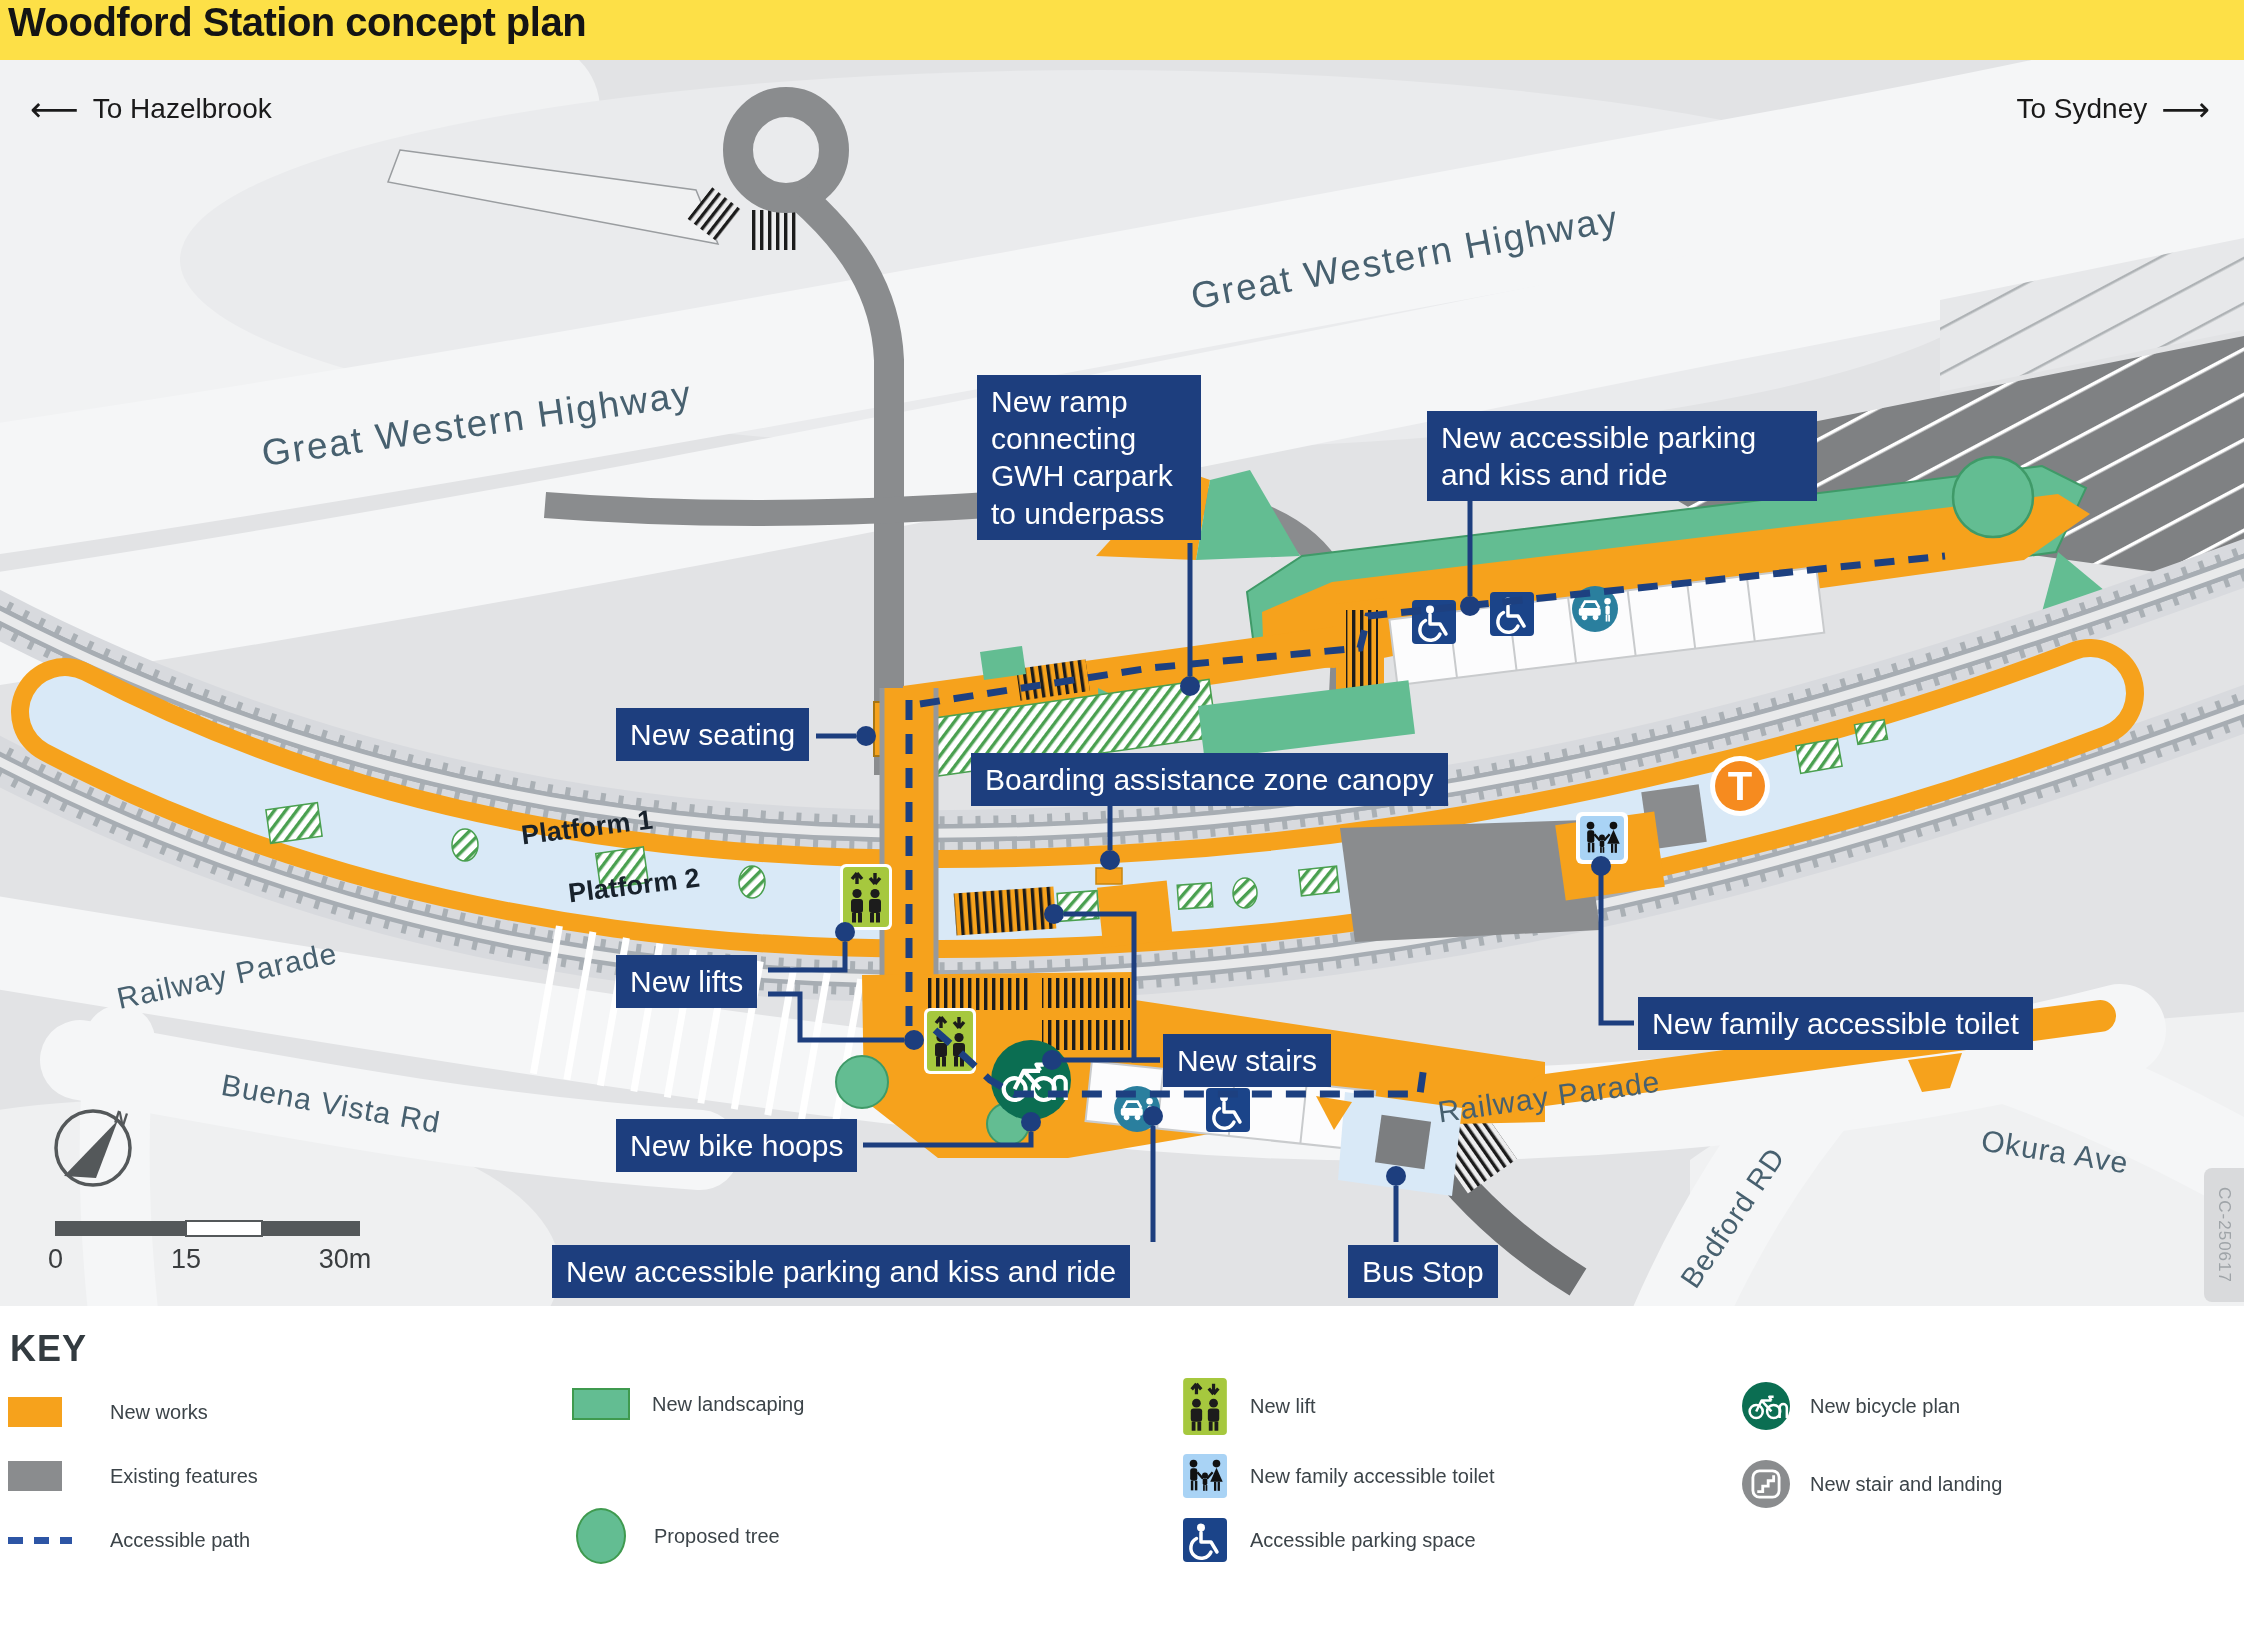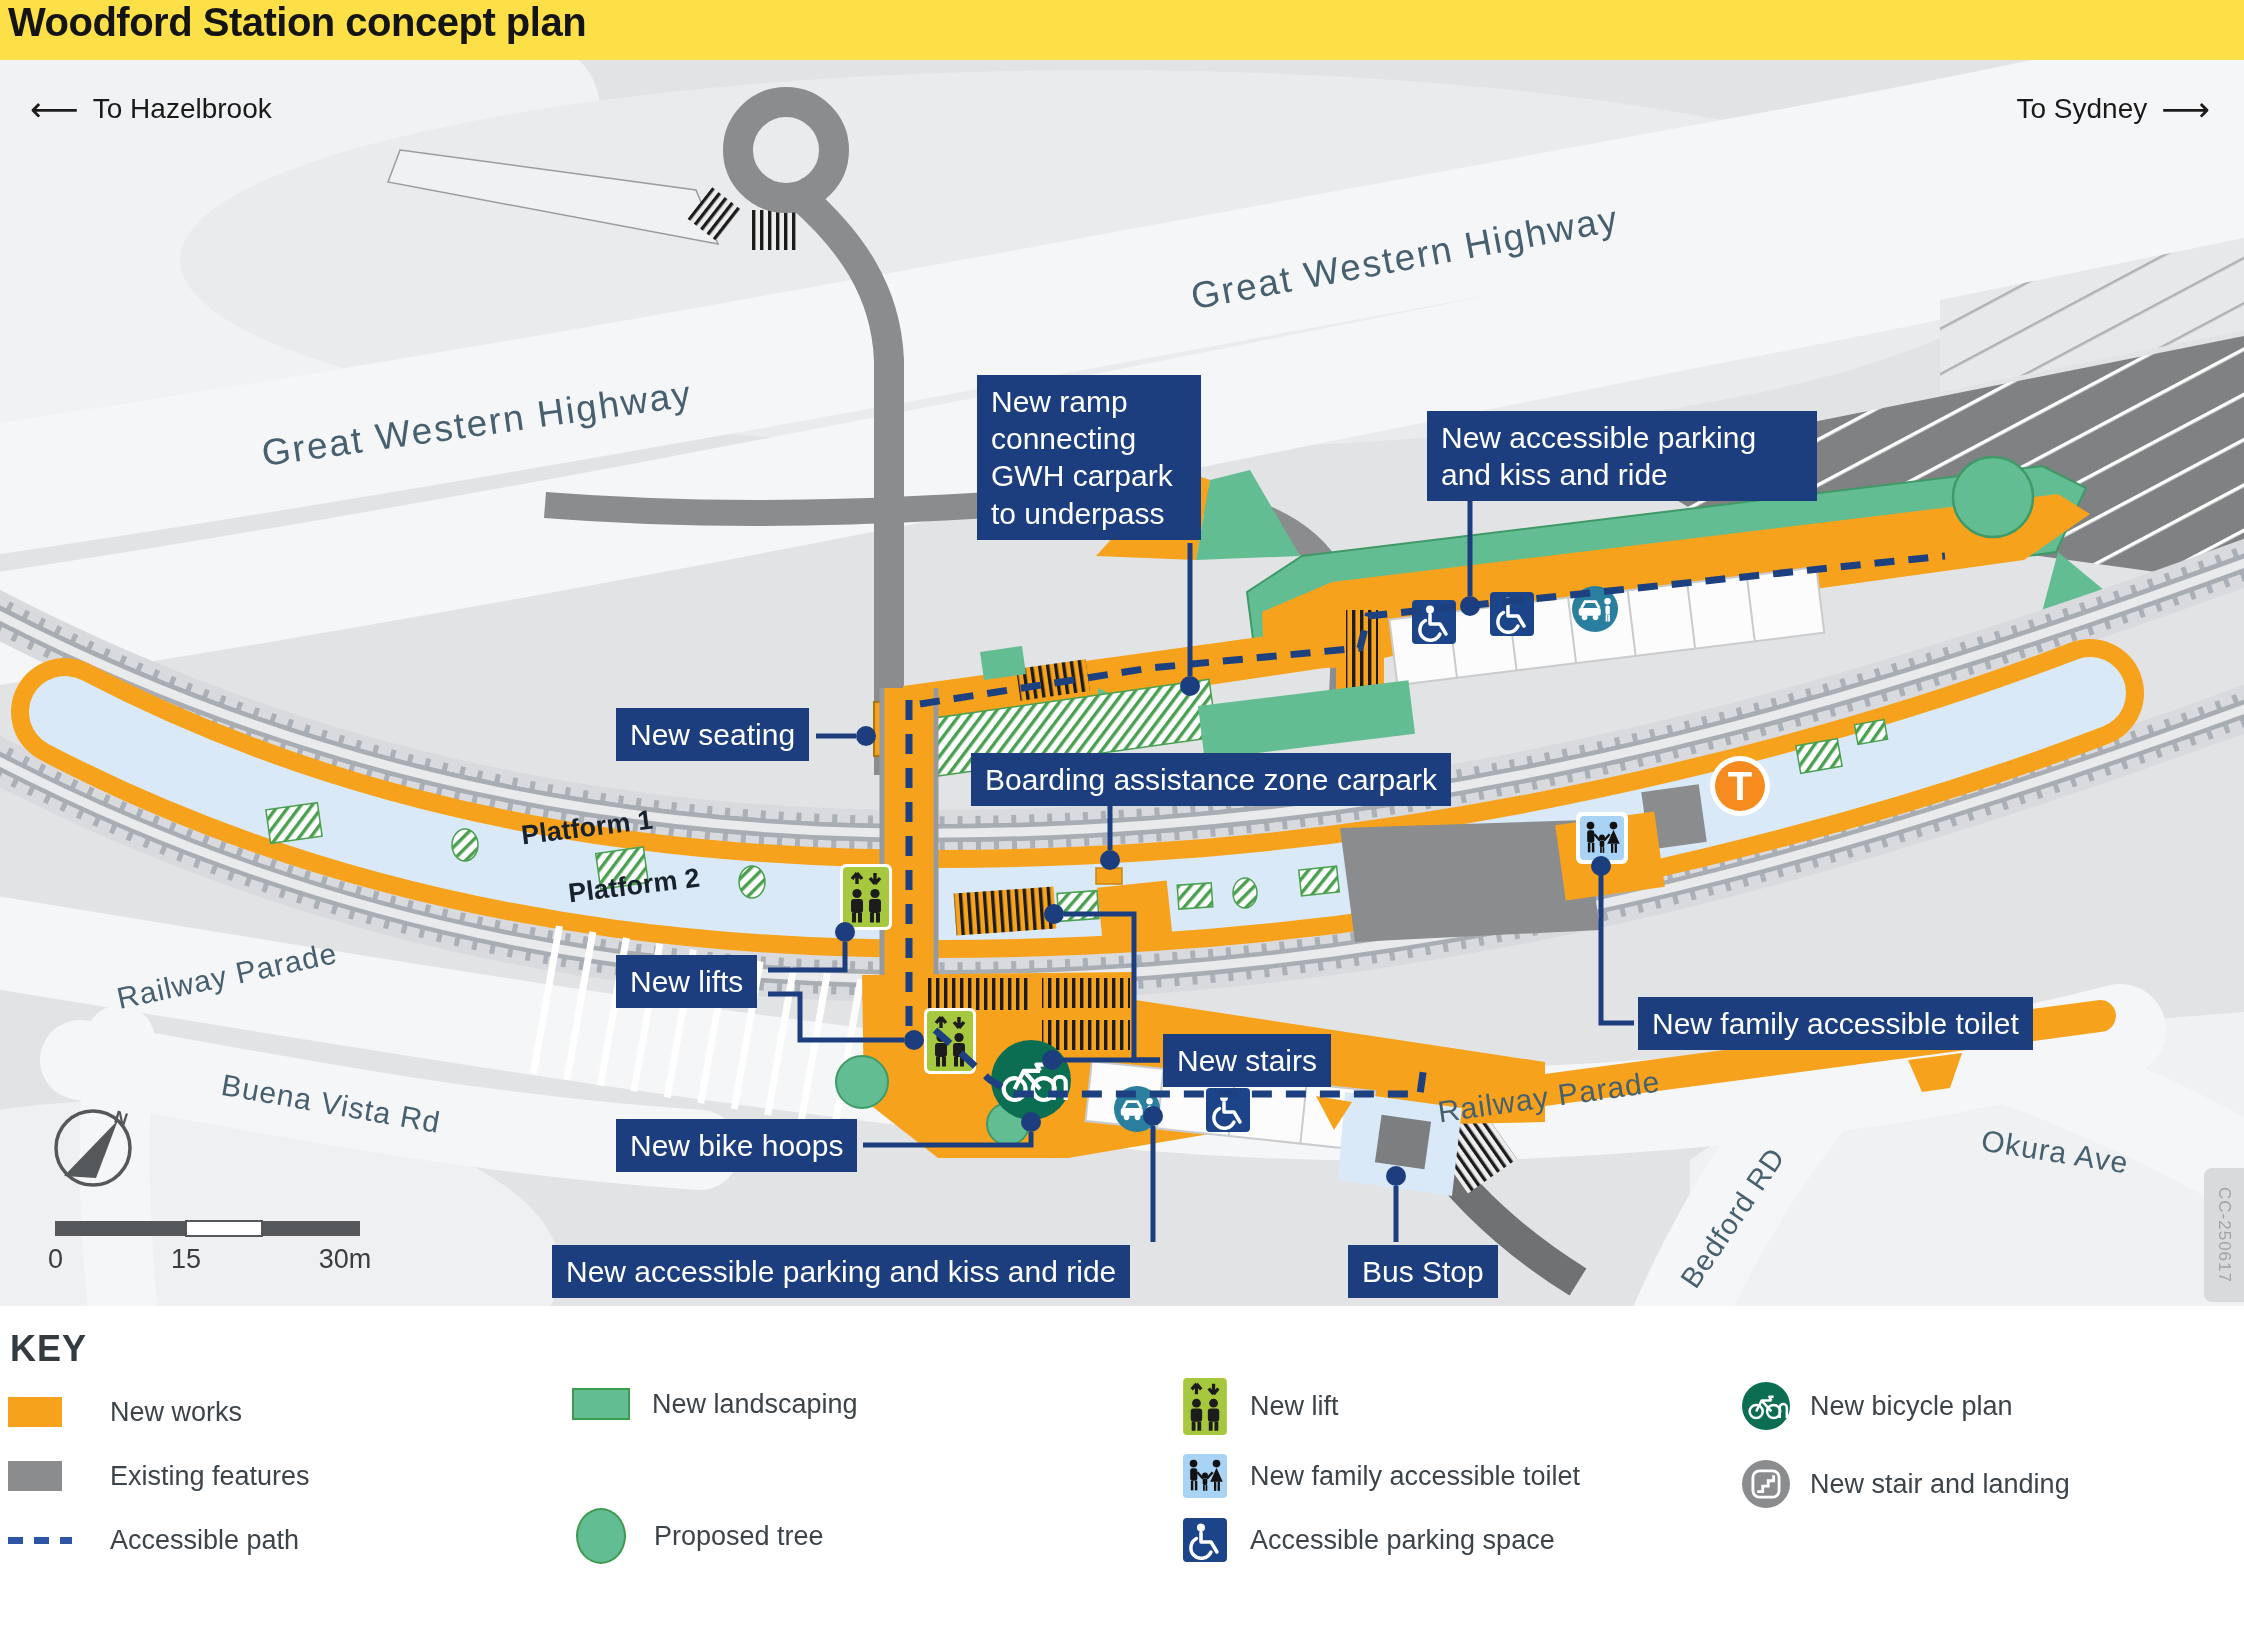--- a/index.html
+++ b/index.html
@@ -17,21 +17,21 @@
              transform:translate(-50%,-50%) rotate(var(--r,0deg));}
   .callout{position:absolute;background:#1d3e7e;color:#fff;font-size:30px;line-height:1.24;
            padding:8px 14px;white-space:nowrap;}
   .callout.wrap{white-space:normal;}
   .watermark{position:absolute;left:2204px;top:1168px;width:40px;height:134px;background:#d9dadc;
              border-radius:8px 0 0 8px;display:flex;align-items:center;justify-content:center;}
   .watermark span{transform:rotate(90deg);font-size:17px;color:#9fa4a8;white-space:nowrap;letter-spacing:1px;}
   .key{position:absolute;left:0;top:1306px;width:2244px;height:346px;background:#fff;}
   .key-heading{position:absolute;left:10px;top:22px;font-size:36px;font-weight:800;color:#333b40;letter-spacing:1px;}
   .key-item{position:absolute;display:flex;align-items:center;height:56px;}
-  .key-item .lbl{font-size:27px;color:#3c4449;white-space:nowrap;}
+  .key-item .lbl{font-size:20px;color:#3c4449;white-space:nowrap;}
   .sw{flex:none;}
   .sw-orange{width:54px;height:30px;background:#f6a21c;}
   .sw-gray{width:54px;height:30px;background:#8a8c8e;}
   .sw-dash{width:64px;height:7px;background:repeating-linear-gradient(90deg,#2d55a5 0 15px,transparent 15px 26px);}
   .sw-green{width:54px;height:28px;background:#63bd92;border:2px solid #3f9a4f;}
   .sw-hatch{width:54px;height:28px;border:2px solid #4aa050;
             background:repeating-linear-gradient(45deg,#4aa050 0 3px,#ffffff 3px 8px);}
   .sw-tree{width:46px;height:52px;border-radius:50%;background:#63bd92;border:2px solid #3f9a4f;}
   .g1{margin-right:48px;} .g2{margin-right:22px;}
 </style>
@@ -349,21 +349,21 @@
   <div class="roadlabel" style="left:1549px;top:1097px;--r:-8deg;">Railway Parade</div>
   <div class="roadlabel" style="left:2055px;top:1152px;--r:9deg;">Okura Ave</div>
   <div class="roadlabel" style="left:1733px;top:1218px;--r:-56deg;font-size:29px;">Bedford RD</div>
 
   <div class="platformlabel" style="left:587px;top:828px;--r:-7deg;">Platform 1</div>
   <div class="platformlabel" style="left:634px;top:886px;--r:-7deg;">Platform 2</div>
 
   <div class="callout wrap" style="left:977px;top:375px;width:196px;">New ramp connecting GWH carpark to underpass</div>
   <div class="callout wrap" style="left:1427px;top:411px;width:362px;">New accessible parking and kiss and ride</div>
   <div class="callout" style="left:616px;top:708px;">New seating</div>
-  <div class="callout" style="left:971px;top:753px;">Boarding assistance zone carpark</div>
+  <div class="callout" style="left:971px;top:753px;">Boarding assistance zone canopy</div>
   <div class="callout" style="left:1638px;top:997px;">New family accessible toilet</div>
   <div class="callout" style="left:616px;top:955px;">New lifts</div>
   <div class="callout" style="left:1163px;top:1034px;">New stairs</div>
   <div class="callout" style="left:616px;top:1119px;">New bike hoops</div>
   <div class="callout" style="left:552px;top:1245px;">New accessible parking and kiss and ride</div>
   <div class="callout" style="left:1348px;top:1245px;">Bus Stop</div>
 
   <div class="watermark">
     <span>CC-250617</span>
   </div>

